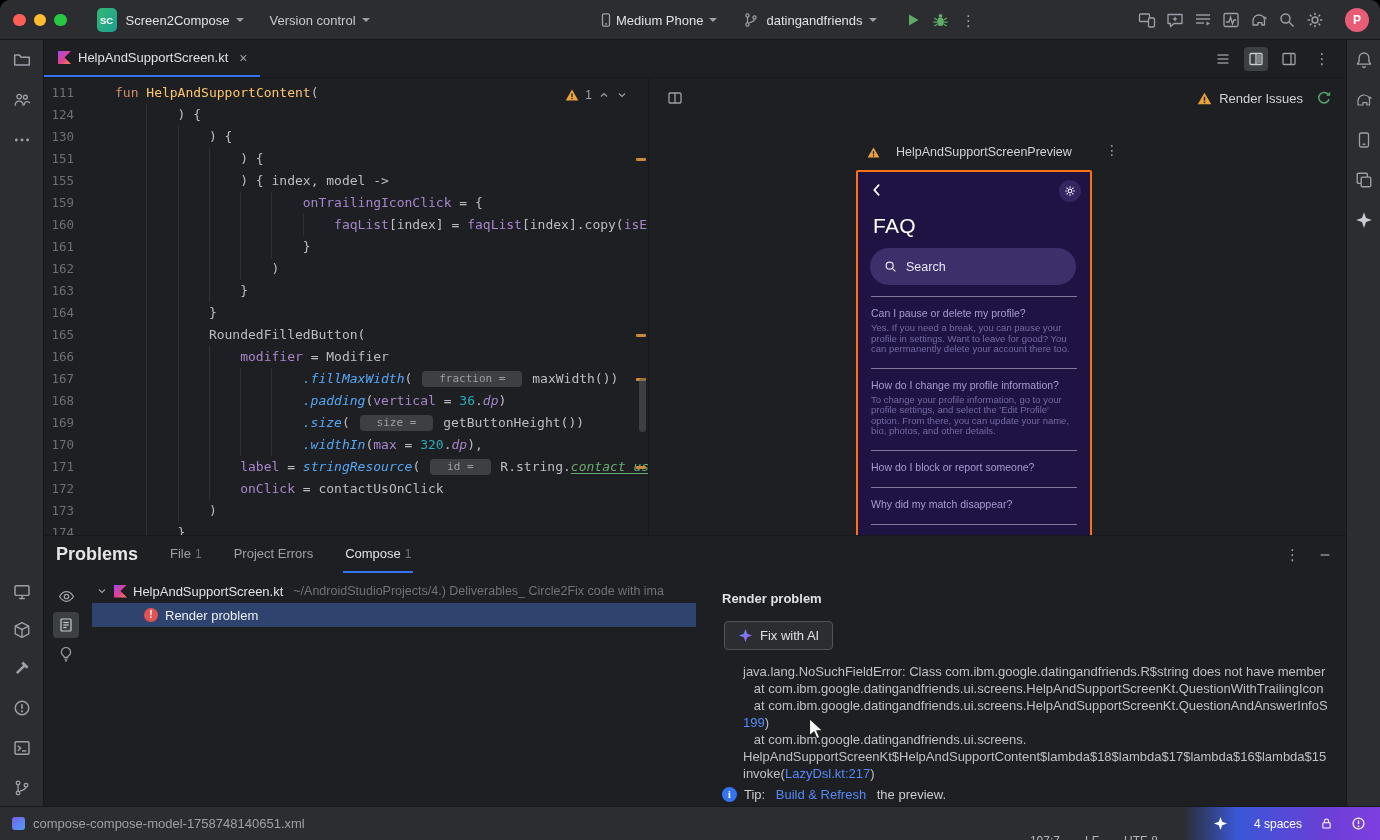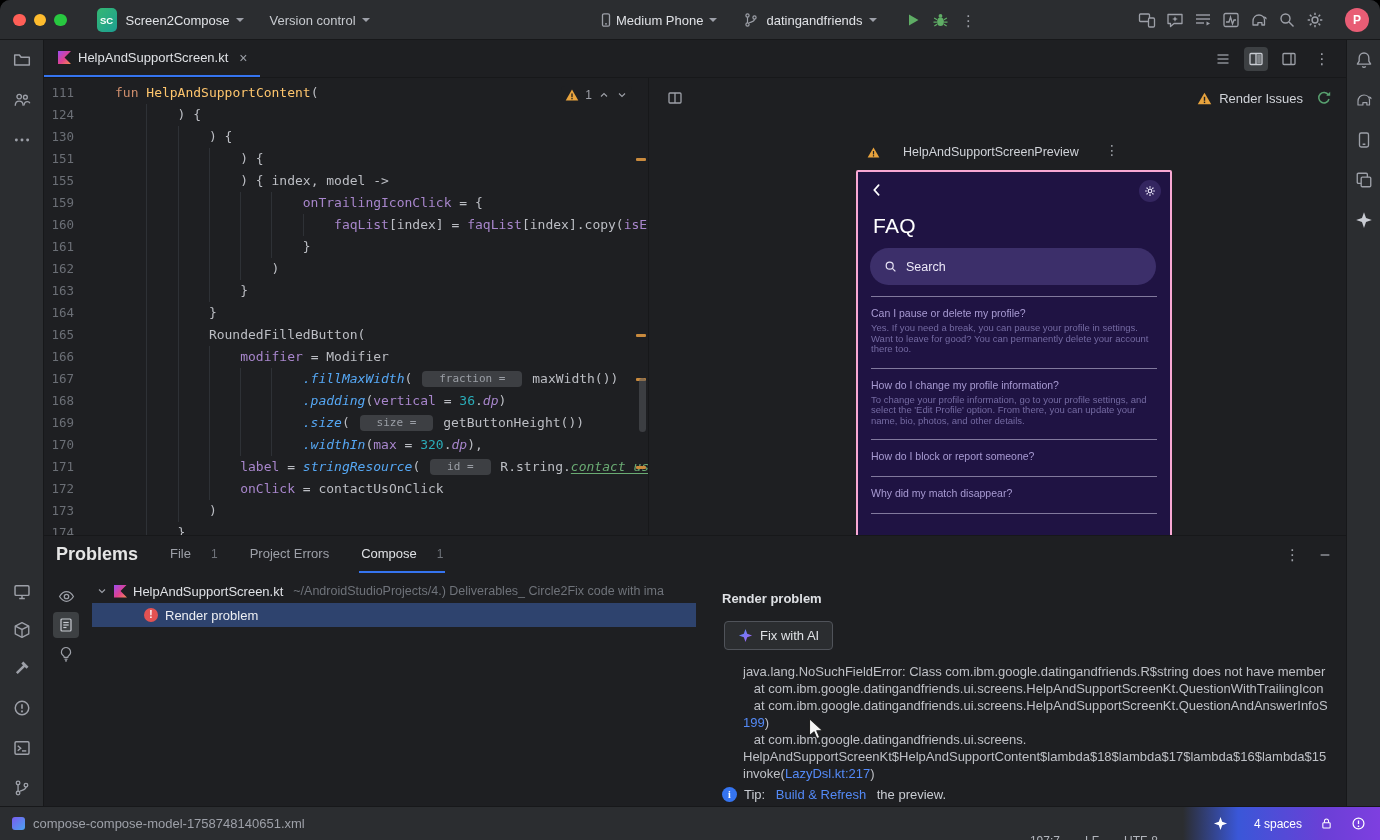--- a/index.html
+++ b/index.html
@@ -61,41 +61,41 @@
   .inspect-widget{position:absolute;top:8px;right:16px;display:flex;align-items:center;gap:6px;background:#1e1f22;padding:2px 4px;border-radius:4px;z-index:5;}
   .inspect-count{font-size:12px;color:#9da0a8;}
   .stripe-mark{position:absolute;right:2px;width:10px;height:3px;background:#c98a3d;border-radius:1px;z-index:4;}
   .scroll-thumb{position:absolute;right:2px;top:300px;width:7px;height:54px;background:#55585c;opacity:.55;border-radius:4px;z-index:4;}
 
   
   .preview-pane{position:absolute;left:648px;top:78px;right:34px;height:457px;background:#1e1f22;border-left:1px solid #17181a;box-sizing:border-box;overflow:hidden;}
   .pv-toolbar{position:absolute;left:0;top:0;right:0;height:40px;display:flex;align-items:center;padding:0 14px;box-sizing:border-box;}
   .pv-issues{margin-left:auto;display:flex;align-items:center;gap:7px;}
   .pv-issues-label{font-size:13px;color:#d0d3d9;}
-  .pv-label{position:absolute;left:218px;top:67px;display:flex;align-items:flex-end;gap:23px;}
+  .pv-label{position:absolute;left:218px;top:67px;display:flex;align-items:flex-end;gap:16px;}
   .pv-label-text{font-size:12.5px;color:#d0d3d9;}
   .pv-kebab{position:absolute;left:456px;top:64px;font-size:14px;color:#9da0a8;}
-  .phone{position:absolute;left:207px;top:92px;width:316px;height:420px;background:#1f1343;border:2px solid #f9a8d4;border-radius:2px;box-sizing:border-box;overflow:hidden;}
+  .phone{position:absolute;left:207px;top:92px;width:236px;height:420px;background:#1f1343;border:2px solid #f97316;border-radius:2px;box-sizing:border-box;overflow:hidden;}
   .ph-topbar{position:absolute;left:0;top:6px;right:0;height:26px;}
   .ph-back{position:absolute;left:13px;top:5px;}
   .ph-gear{position:absolute;right:9px;top:2px;width:22px;height:22px;border-radius:50%;background:#342660;display:flex;align-items:center;justify-content:center;}
   .ph-title{position:absolute;left:15px;top:42px;font-size:21px;font-weight:500;color:#fff;letter-spacing:.3px;}
   .ph-search{position:absolute;left:12px;right:14px;top:76px;height:37px;border-radius:19px;background:#3c2f6a;display:flex;align-items:center;gap:9px;padding:0 14px;box-sizing:border-box;}
   .ph-search-label{font-size:12.5px;color:#ece8f8;}
   .faq-list{position:absolute;left:13px;right:13px;top:124px;border-top:1px solid rgba(228,223,248,.5);}
   .faq-item{border-bottom:1px solid rgba(228,223,248,.5);padding:10px 0 13px;}
   .faq-q{font-size:10.5px;line-height:13px;color:#a89bd3;}
   .faq-a{margin-top:3px;font-size:9.5px;line-height:10.5px;color:#746aa2;}
 
   
   .bottom-panel{position:absolute;left:44px;top:535px;right:34px;height:271px;background:#1e1f22;border-top:1px solid #17181a;box-sizing:border-box;}
   .bp-header{position:absolute;left:0;top:0;right:0;height:37px;display:flex;align-items:center;padding:0 14px 0 12px;box-sizing:border-box;}
   .bp-title{font-size:18px;font-weight:600;color:#e5e5e5;}
   .p-tabs{display:flex;margin-left:30px;height:100%;}
-  .ptab{display:flex;align-items:center;gap:20px;height:100%;padding:0 2px;margin-right:28px;border-bottom:2.5px solid transparent;box-sizing:border-box;font-size:13px;color:#9da0a8;}
+  .ptab{display:flex;align-items:center;gap:4px;height:100%;padding:0 2px;margin-right:28px;border-bottom:2.5px solid transparent;box-sizing:border-box;font-size:13px;color:#9da0a8;}
   .ptab.sel{color:#dfe1e5;border-bottom-color:#3574f0;}
   .ptab-badge{color:#6f737a;font-size:12px;}
   .bp-header-right{margin-left:auto;display:flex;align-items:center;gap:18px;color:#9da0a8;}
   .bp-toolbar{position:absolute;left:0;top:37px;bottom:0;width:44px;display:flex;flex-direction:column;align-items:center;padding-top:10px;gap:3px;box-sizing:border-box;}
   .bpt-icon{width:26px;height:26px;border-radius:4px;display:flex;align-items:center;justify-content:center;}
   .bpt-active{background:#3d4043;}
   .tree{position:absolute;left:44px;top:43px;width:622px;}
   .tree-row{display:flex;align-items:center;gap:6px;height:24px;padding-left:8px;white-space:nowrap;overflow:hidden;}
   .tree-file{font-size:13px;color:#dfe1e5;}
   .tree-path{font-size:12.5px;color:#6f737a;margin-left:4px;}

